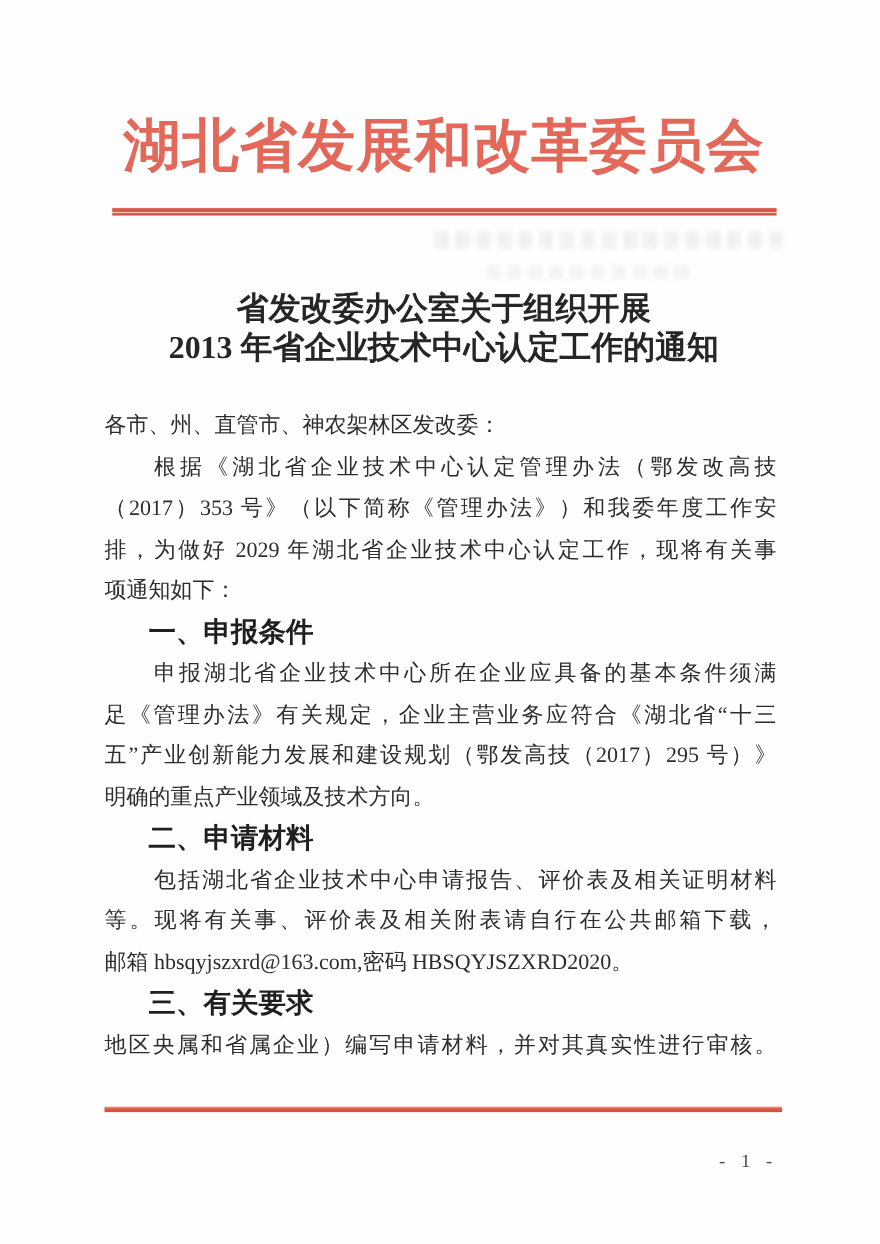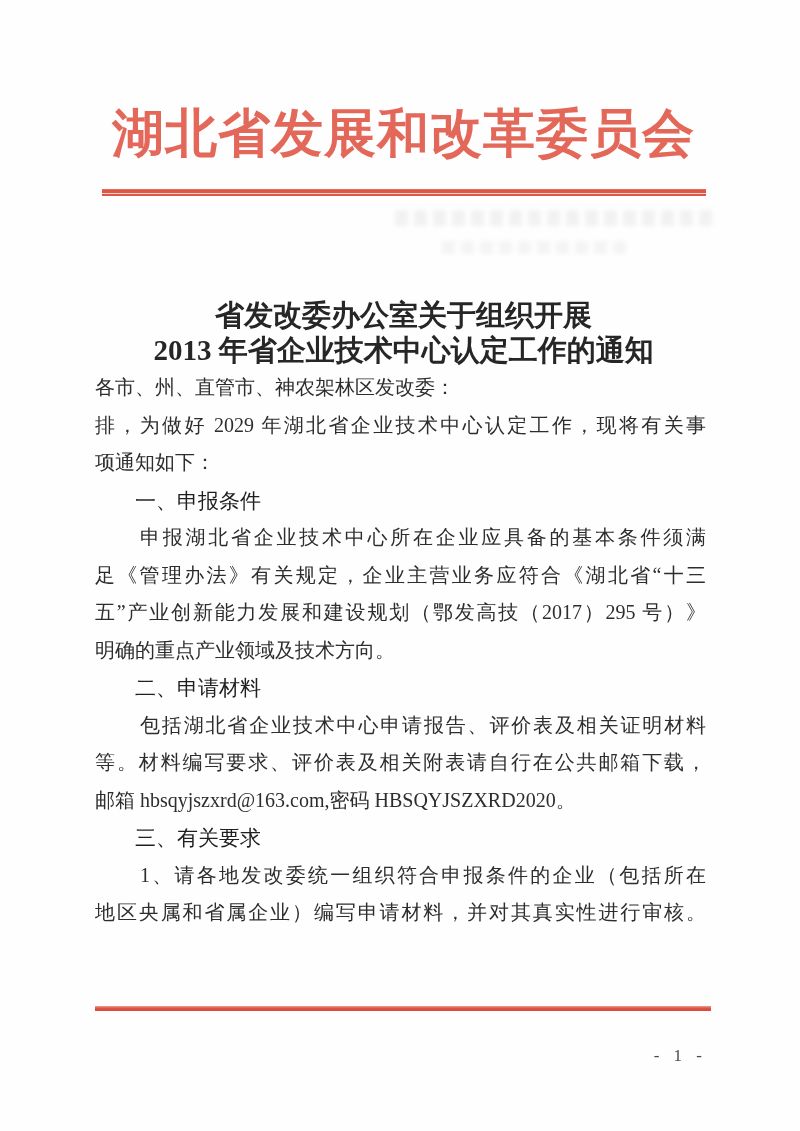--- a/index.html
+++ b/index.html
@@ -59,21 +59,20 @@
     position: absolute;
     top: 264px;
     left: 95px;
     width: 617px;
     text-align: center;
     font-size: 29px;
     line-height: 35px;
     font-weight: 700;
     color: #262626;
     white-space: nowrap;
-    margin-top: 34px;
   }
 
   
   .body-block {
     position: absolute;
     top: 369px;
     left: 95px;
     width: 611px;
     color: #2d2d2d;
   }
@@ -85,23 +84,23 @@
   }
   .line.full {
     white-space: normal;
     text-align: justify;
     text-align-last: justify;
     text-justify: inter-character;
   }
   .line.indent { text-indent: 45px; }
   .line.heading {
     text-indent: 40px;
-    font-weight: 400;
+    font-weight: 700;
     font-family: "Liberation Sans", "DejaVu Sans", sans-serif;
-    font-size: 21px;
+    font-size: 25px;
     color: #1f1f1f;
   }
 
   
   .footer-rule {
     position: absolute;
     top: 1006px;
     left: 95px;
     width: 616px;
     height: 5px;
@@ -130,33 +129,34 @@
   <div class="artifact artifact-1"></div>
   <div class="artifact artifact-2"></div>
 
   <div class="doc-title">
     <div>省发改委办公室关于组织开展</div>
     <div>2013 年省企业技术中心认定工作的通知</div>
   </div>
 
   <div class="body-block">
     <div class="line">各市、州、直管市、神农架林区发改委：</div>
+    <div class="line indent full">根据《湖北省企业技术中心认定管理办法（鄂发改高技</div>
+    <div class="line full">（2017）353 号》（以下简称《管理办法》）和我委年度工作安</div>
     <div class="line full">排，为做好 2029 年湖北省企业技术中心认定工作，现将有关事</div>
     <div class="line">项通知如下：</div>
     <div class="line heading">一、申报条件</div>
     <div class="line indent full">申报湖北省企业技术中心所在企业应具备的基本条件须满</div>
     <div class="line full">足《管理办法》有关规定，企业主营业务应符合《湖北省“十三</div>
     <div class="line full">五”产业创新能力发展和建设规划（鄂发高技（2017）295 号）》</div>
     <div class="line">明确的重点产业领域及技术方向。</div>
     <div class="line heading">二、申请材料</div>
     <div class="line indent full">包括湖北省企业技术中心申请报告、评价表及相关证明材料</div>
-    <div class="line full">等。材料编写要求、评价表及相关附表请自行在公共邮箱下载，</div>
+    <div class="line full">等。现将有关事、评价表及相关附表请自行在公共邮箱下载，</div>
     <div class="line">邮箱 hbsqyjszxrd@163.com,密码 HBSQYJSZXRD2020。</div>
     <div class="line heading">三、有关要求</div>
-    <div class="line indent full">1、请各地发改委统一组织符合申报条件的企业（包括所在</div>
     <div class="line full">地区央属和省属企业）编写申请材料，并对其真实性进行审核。</div>
   </div>
 
   <div class="footer-rule"></div>
 
   <div class="page-number">- 1 -</div>
 
 </div>
 
 </body></html>

